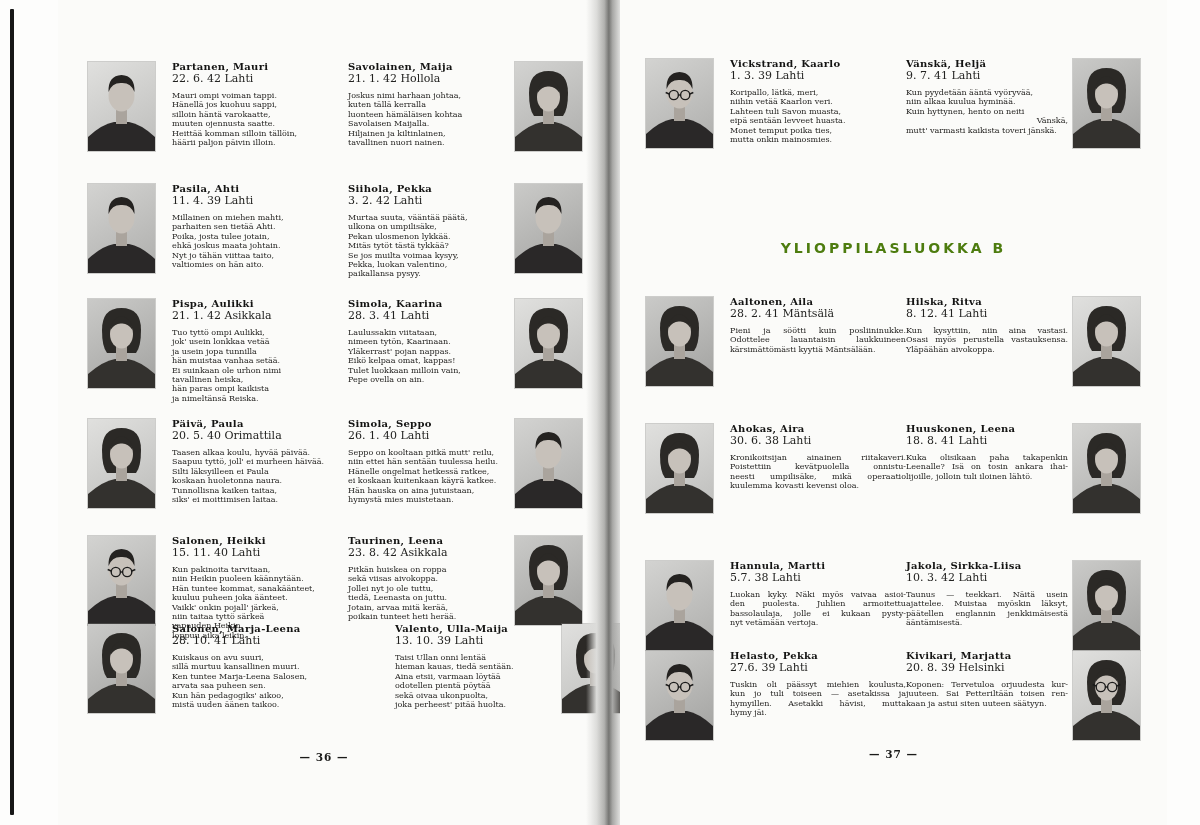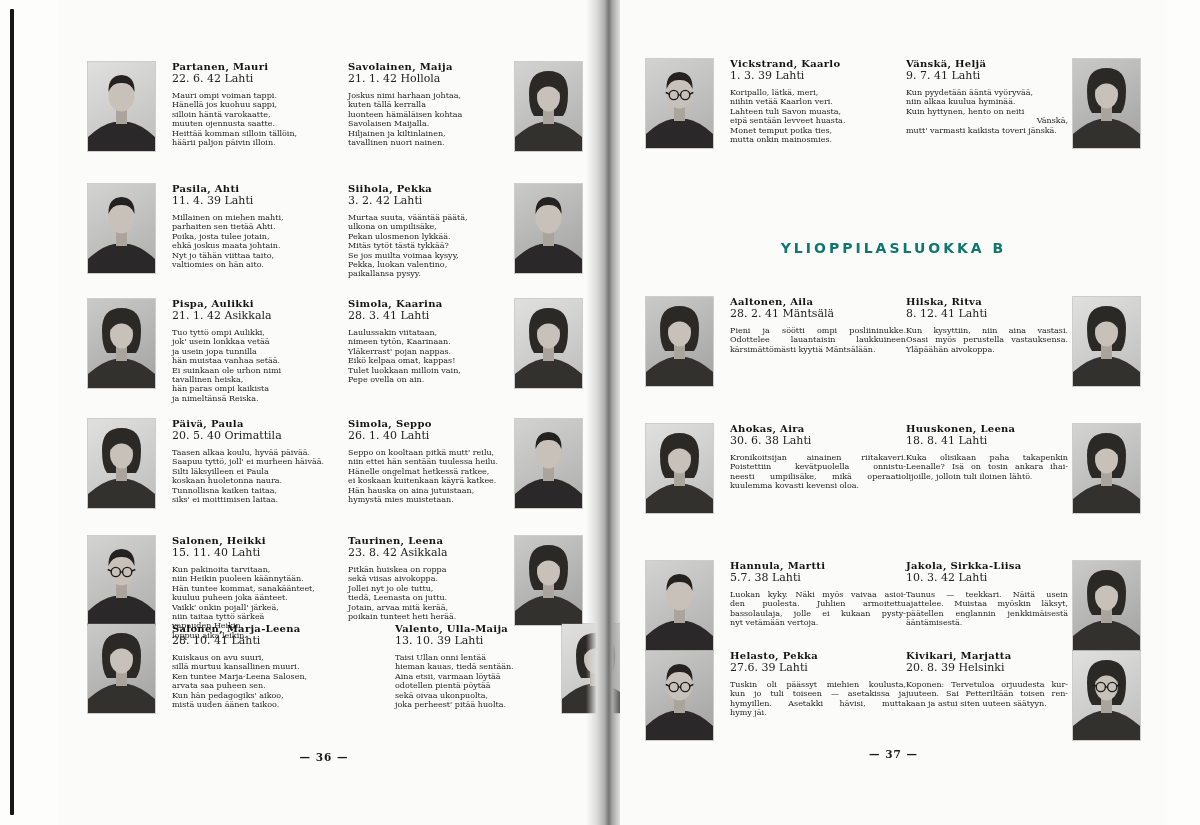--- a/index.html
+++ b/index.html
@@ -46,21 +46,21 @@
   .name{font-size:10px;line-height:11px;font-weight:bold;letter-spacing:.3px;color:#141413;white-space:nowrap;}
   .birth{font-size:11px;line-height:10px;margin-top:2px;color:#222220;white-space:nowrap;}
   .desc{margin-top:7px;}
   .pline{font-size:8px;line-height:9.4px;white-space:nowrap;color:#201f1d;}
   .jline{text-align:justify;text-align-last:justify;white-space:normal;}
   .rline{text-align:right;white-space:normal;}
 
   .class-heading{
     position:absolute;top:240px;left:0;width:100%;
     text-align:center;font-family:"DejaVu Sans", sans-serif;
-    font-weight:bold;font-size:14px;letter-spacing:3px;color:#0f766e;
+    font-weight:bold;font-size:14px;letter-spacing:3px;color:#4d7c0f;
   }
   .pagenum{
     position:absolute;left:0;width:100%;text-align:center;
     font-size:10.5px;font-weight:bold;letter-spacing:1px;color:#1a1a19;
   }
   .page-left  .pagenum{top:751px;}
   .page-right .pagenum{top:748px;}
 </style>
 </head>
 <body>
@@ -405,21 +405,21 @@
                 <path d="M33.5 9 Q14 9 14 31 Q14 48 19 54 L48 54 Q53 48 53 31 Q53 9 33.5 9 Z" fill="#2b2926"></path>
                 <path d="M0 89 L0 75 Q15 62 27 60 L40 60 Q52 62 67 75 L67 89 Z" fill="#33312e"></path>
                 <rect x="28" y="47" width="11" height="15" fill="#aaa49d"></rect>
                 <ellipse cx="33.5" cy="35" rx="11.5" ry="14.5" fill="#c7c1ba"></ellipse>
                 <path d="M22.5 31 Q24 18 33.5 17.5 Q43 18 44.5 31 Q40 24 33.5 24.5 Q27 24 22.5 31 Z" fill="#2b2926"></path>
               </svg></div>
     <div class="info">
       <div class="name">Aaltonen, Aila</div>
       <div class="birth">28. 2. 41  Mäntsälä</div>
       <div class="desc">
-                <div class="pline jline">Pieni ja söötti ompi posliininukke.</div>
+                <div class="pline jline">Pieni ja söötti kuin posliininukke.</div>
                 <div class="pline jline">Odottelee lauantaisin laukkuineen</div>
                 <div class="pline">kärsimättömästi kyytiä Mäntsälään.</div>
               </div>
     </div>
   </div>
           <div class="entry photo-right">
     <div class="photo tone-a"><svg viewBox="0 0 67 89" width="67" height="89" xmlns="http://www.w3.org/2000/svg">
                 <path d="M33.5 9 Q14 9 14 31 Q14 48 19 54 L48 54 Q53 48 53 31 Q53 9 33.5 9 Z" fill="#2b2926"></path>
                 <path d="M0 89 L0 75 Q15 62 27 60 L40 60 Q52 62 67 75 L67 89 Z" fill="#33312e"></path>
                 <rect x="28" y="47" width="11" height="15" fill="#aaa49d"></rect>

